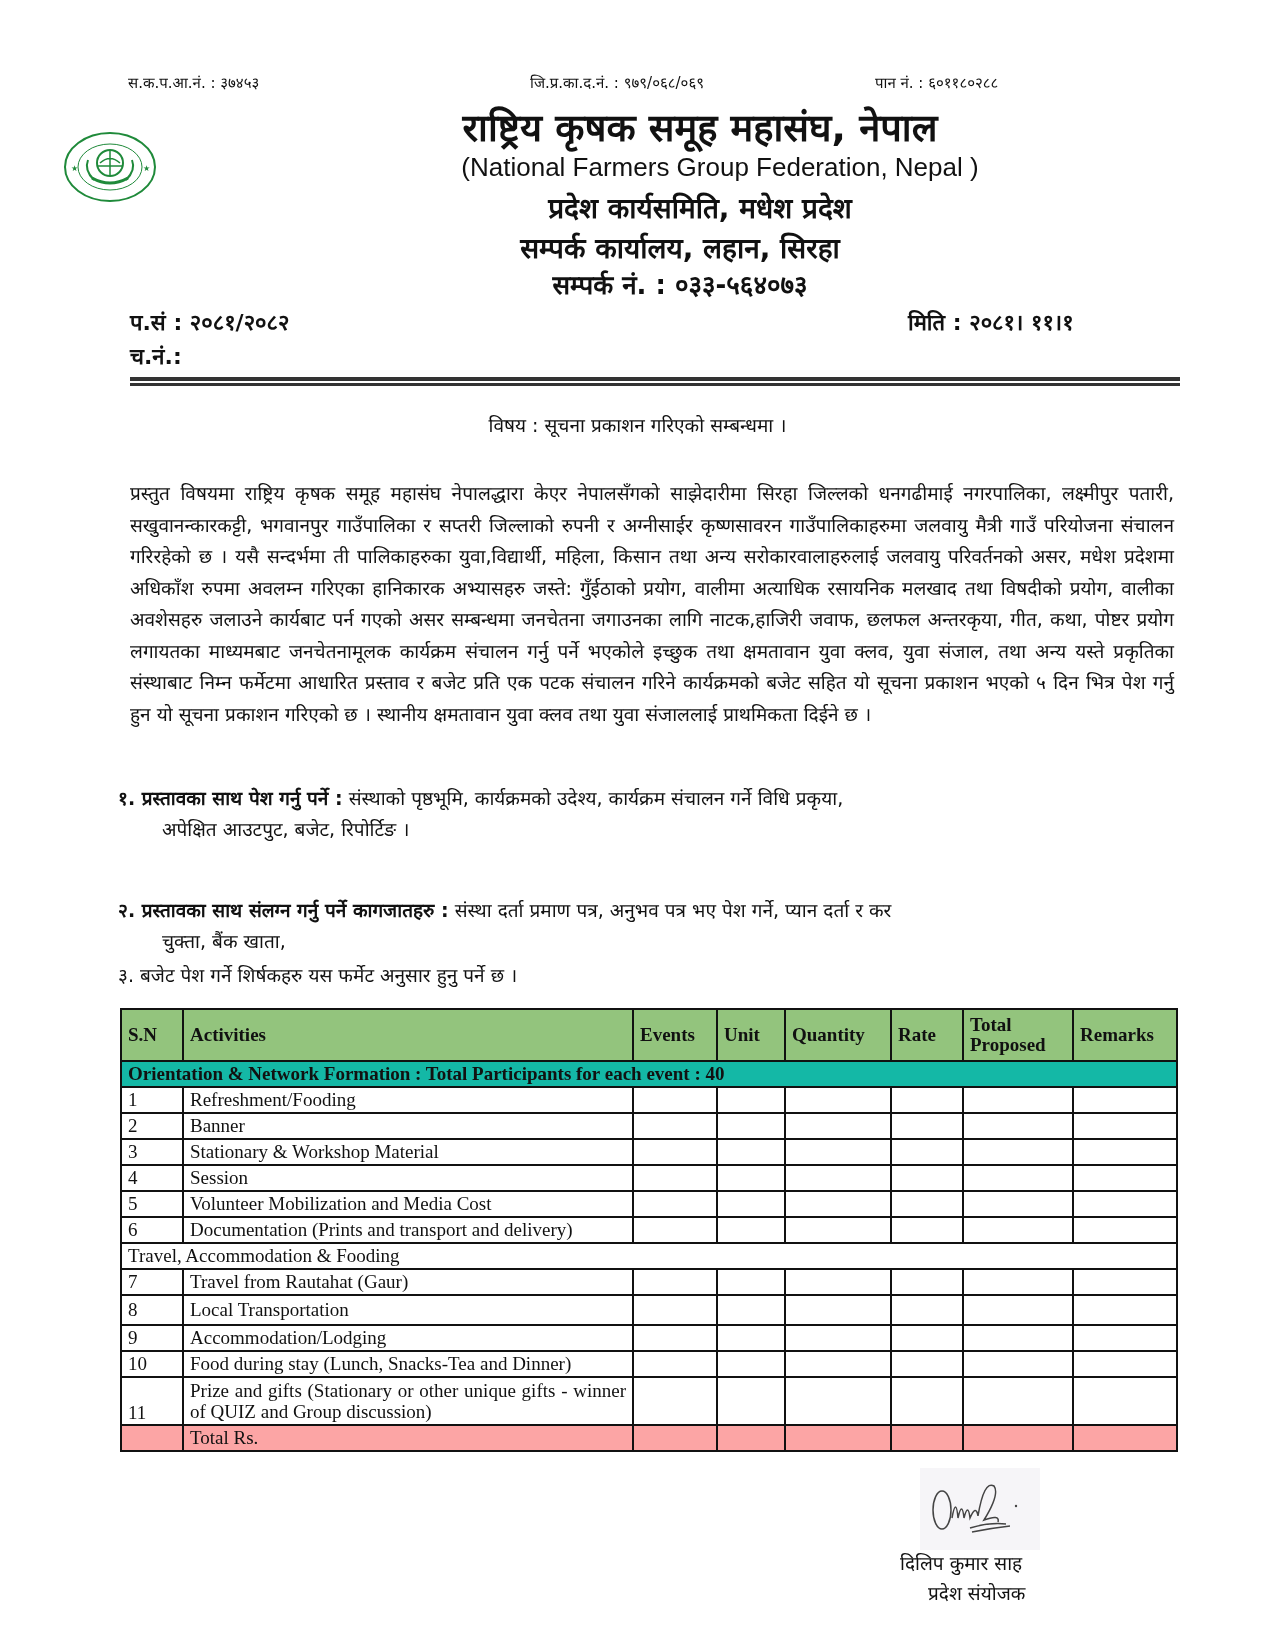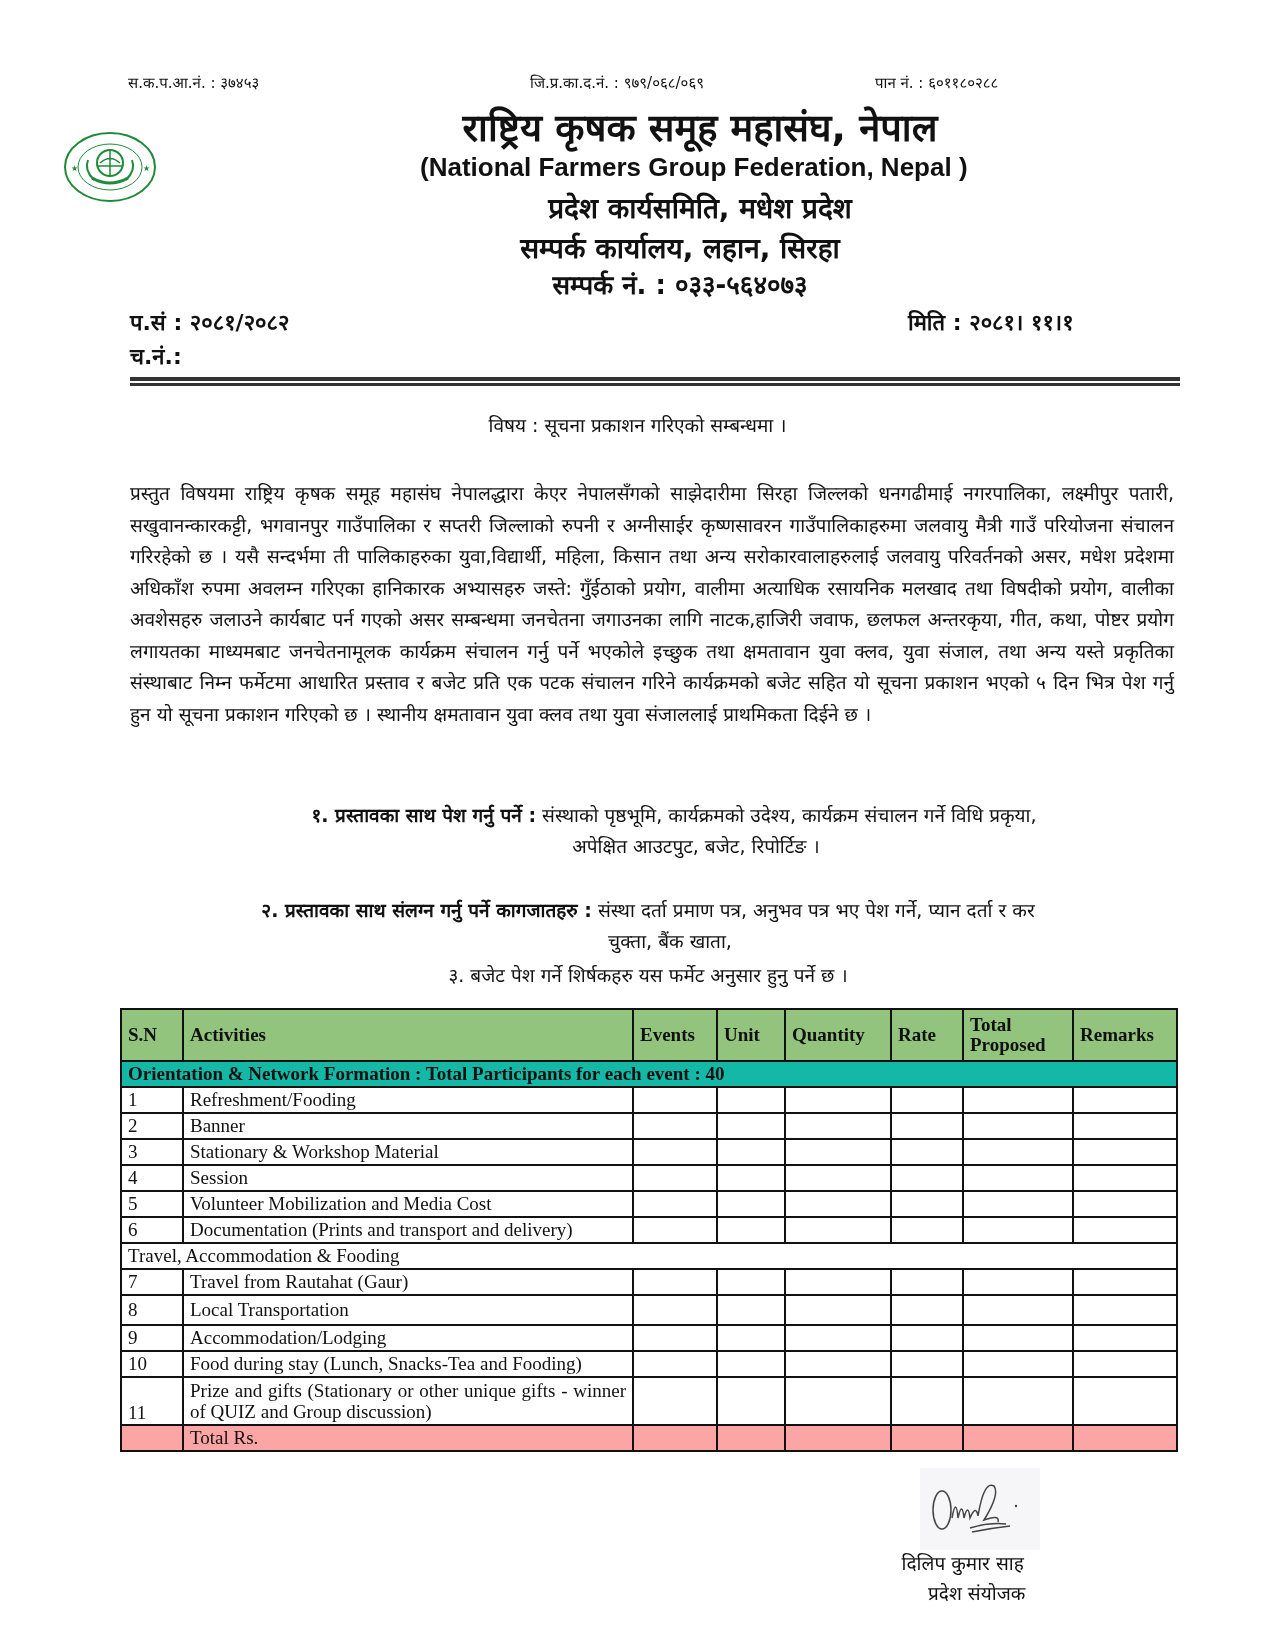--- a/index.html
+++ b/index.html
@@ -1,21 +1,21 @@
 <!DOCTYPE html>
 <html><head>
 <meta charset="utf-8">
 <style>
   html, body { margin: 0; padding: 0; background: #fff; }
   body { width: 1275px; height: 1650px; position: relative; overflow: hidden; color: #111;
          font-family: "DejaVu Sans", sans-serif; }
-  .abs { position: absolute; text-align: center; }
+  .abs { position: absolute; }
   .reg { font-family: "DejaVu Sans", sans-serif; font-size: 15px; top: 72px; }
   .title { left: 420px; top: 100px; width: 560px; text-align: center; font-size: 38px; font-weight: bold; letter-spacing: 0px; }
-  .subtitle-en { left: 420px; top: 152px; width: 600px; text-align: left; font-family: "Liberation Sans", sans-serif; font-size: 26px; font-weight: bold; }
+  .subtitle-en { left: 420px; top: 152px; width: 600px; text-align: center; font-family: "Liberation Sans", sans-serif; font-size: 26px; }
   .line3 { left: 420px; top: 188px; width: 560px; text-align: center; font-size: 28px; font-weight: bold; }
   .line4 { left: 400px; top: 228px; width: 560px; text-align: center; font-size: 28px; font-weight: bold; }
   .line5 { left: 400px; top: 266px; width: 560px; text-align: center; font-size: 26px; font-weight: bold; }
   .ref { font-size: 22px; font-weight: bold; }
   .rule { left: 130px; width: 1050px; height: 4px; background: #333; }
   .subject { left: 0; width: 1275px; top: 412px; text-align: center; font-size: 19px; }
   .body { left: 130px; top: 478px; width: 1044px; font-size: 19px; line-height: 31.5px; text-align: justify; text-align-last: left; }
   .point { left: 118px; width: 1060px; font-size: 19px; line-height: 31px; }
   .point b { font-weight: bold; }
   .indent { padding-left: 44px; }
@@ -61,21 +61,21 @@
 <div class="abs ref" style="left:130px; top:340px;">च.नं.:</div>
 <div class="abs ref" style="left:908px; top:306px;">मिति : २०८१। ११।१</div>
 
 <div class="abs rule" style="top:377px;"></div>
 <div class="abs rule" style="top:383px; height:3px;"></div>
 
 <div class="abs subject">विषय : सूचना प्रकाशन गरिएको सम्बन्धमा ।</div>
 
 <div class="abs body">प्रस्तुत विषयमा राष्ट्रिय कृषक समूह महासंघ नेपालद्धारा केएर नेपालसँगको साझेदारीमा सिरहा जिल्लको धनगढीमाई नगरपालिका, लक्ष्मीपुर पतारी, सखुवानन्कारकट्टी, भगवानपुर गाउँपालिका र सप्तरी जिल्लाको रुपनी  र अग्नीसाईर कृष्णसावरन गाउँपालिकाहरुमा जलवायु मैत्री गाउँ परियोजना संचालन गरिरहेको छ । यसै सन्दर्भमा ती पालिकाहरुका युवा,विद्यार्थी, महिला, किसान तथा अन्य सरोकारवालाहरुलाई जलवायु परिवर्तनको असर, मधेश प्रदेशमा अधिकाँश रुपमा अवलम्न गरिएका हानिकारक अभ्यासहरु जस्ते: गुँईठाको प्रयोग, वालीमा अत्याधिक रसायनिक मलखाद तथा विषदीको प्रयोग, वालीका अवशेसहरु जलाउने कार्यबाट पर्न गएको असर सम्बन्धमा जनचेतना जगाउनका लागि नाटक,हाजिरी जवाफ, छलफल अन्तरकृया, गीत, कथा, पोष्टर प्रयोग लगायतका माध्यमबाट जनचेतनामूलक कार्यक्रम संचालन गर्नु पर्ने भएकोले इच्छुक तथा क्षमतावान युवा क्लव, युवा संजाल, तथा अन्य यस्ते प्रकृतिका संस्थाबाट निम्न फर्मेटमा आधारित प्रस्ताव र बजेट प्रति एक पटक संचालन गरिने कार्यक्रमको बजेट सहित यो सूचना प्रकाशन भएको ५ दिन भित्र पेश गर्नु हुन यो सूचना प्रकाशन गरिएको छ । स्थानीय क्षमतावान युवा क्लव तथा युवा संजाललाई प्राथमिकता दिईने छ ।</div>
 
-<div class="abs point" style="top:800px;margin-left:26px;">
+<div class="abs point" style="top:783px;">
   <b>१. प्रस्तावका साथ पेश गर्नु पर्ने :</b><span> संस्थाको पृष्ठभूमि, कार्यक्रमको उदेश्य, कार्यक्रम संचालन गर्ने विधि प्रकृया,</span>
   <div class="indent">अपेक्षित आउटपुट, बजेट, रिपोर्टिङ ।</div>
 </div>
 <div class="abs point" style="top:895px;">
   <b>२. प्रस्तावका साथ संलग्न गर्नु पर्ने कागजातहरु :</b><span> संस्था दर्ता प्रमाण पत्र, अनुभव पत्र भए पेश गर्ने, प्यान दर्ता र कर</span>
   <div class="indent">चुक्ता, बैंक खाता,</div>
 </div>
 <div class="abs point" style="top:960px;">
   <span>३. बजेट पेश गर्ने शिर्षकहरु यस फर्मेट अनुसार हुनु पर्ने छ ।</span>
 </div>
@@ -185,21 +185,21 @@
         <td>Accommodation/Lodging</td>
         <td></td>
         <td></td>
         <td></td>
         <td></td>
         <td></td>
         <td></td>
       </tr>
     <tr>
         <td>10</td>
-        <td>Food during stay (Lunch, Snacks-Tea and Fooding)</td>
+        <td>Food during stay (Lunch, Snacks-Tea and Dinner)</td>
         <td></td>
         <td></td>
         <td></td>
         <td></td>
         <td></td>
         <td></td>
       </tr>
     <tr class="two-line">
         <td style="vertical-align:bottom;">11</td>
         <td style="text-align:justify; line-height:21px;">Prize and gifts (Stationary or other unique gifts - winner of QUIZ and Group discussion)</td>

